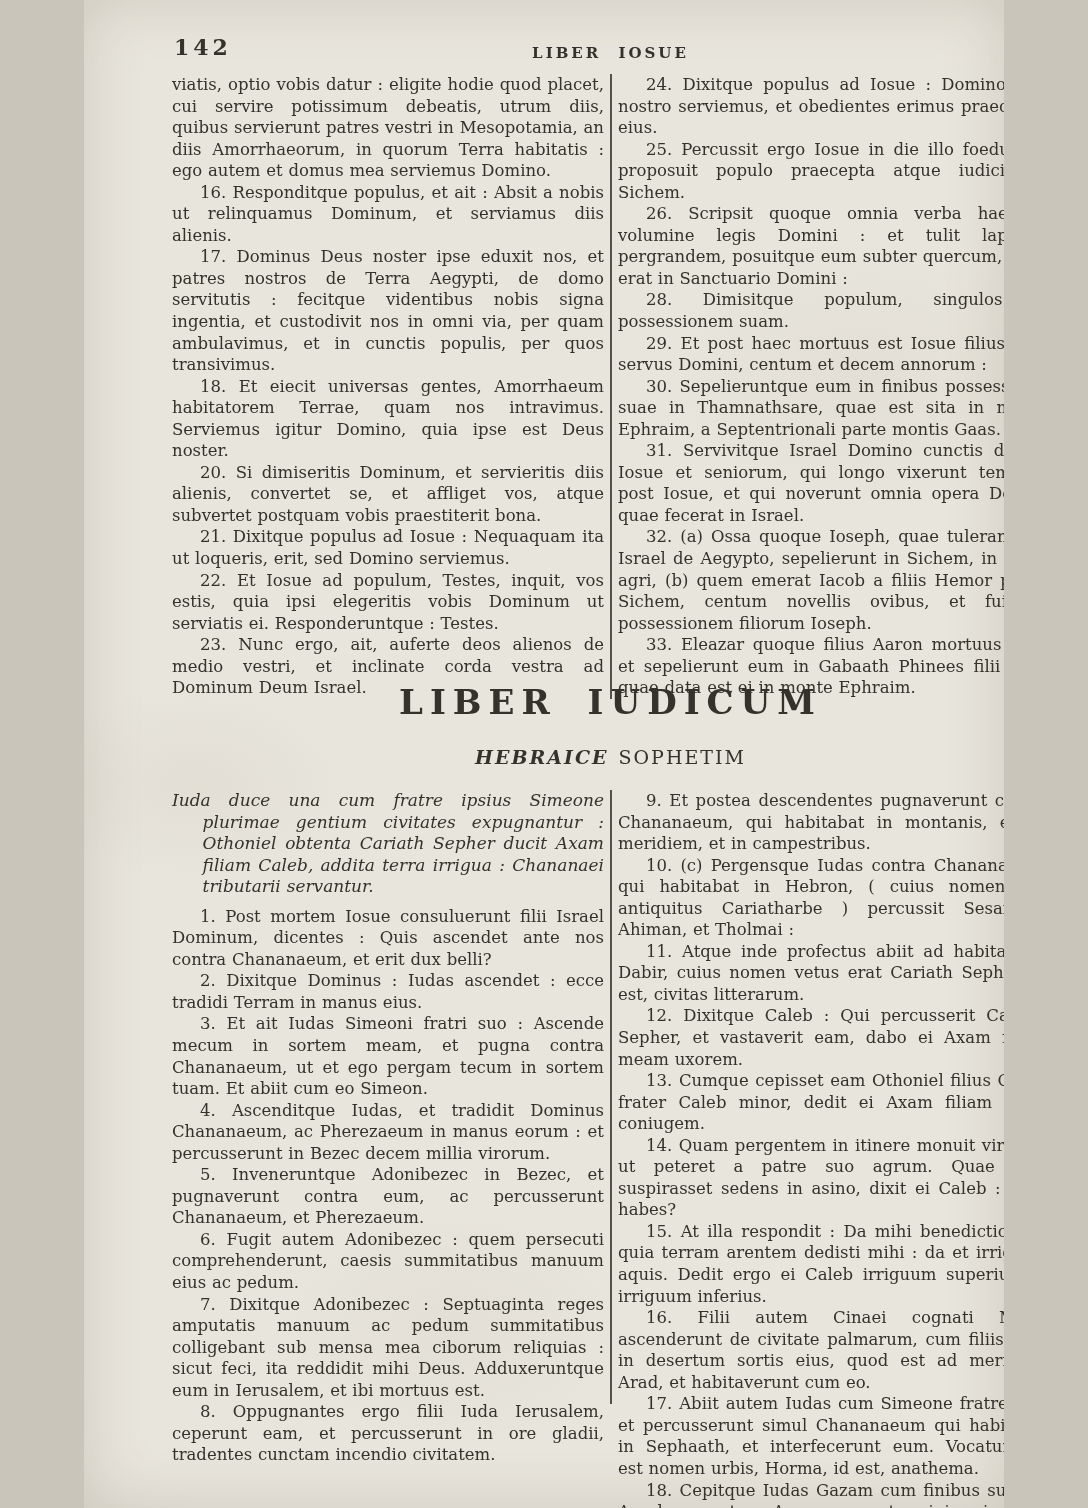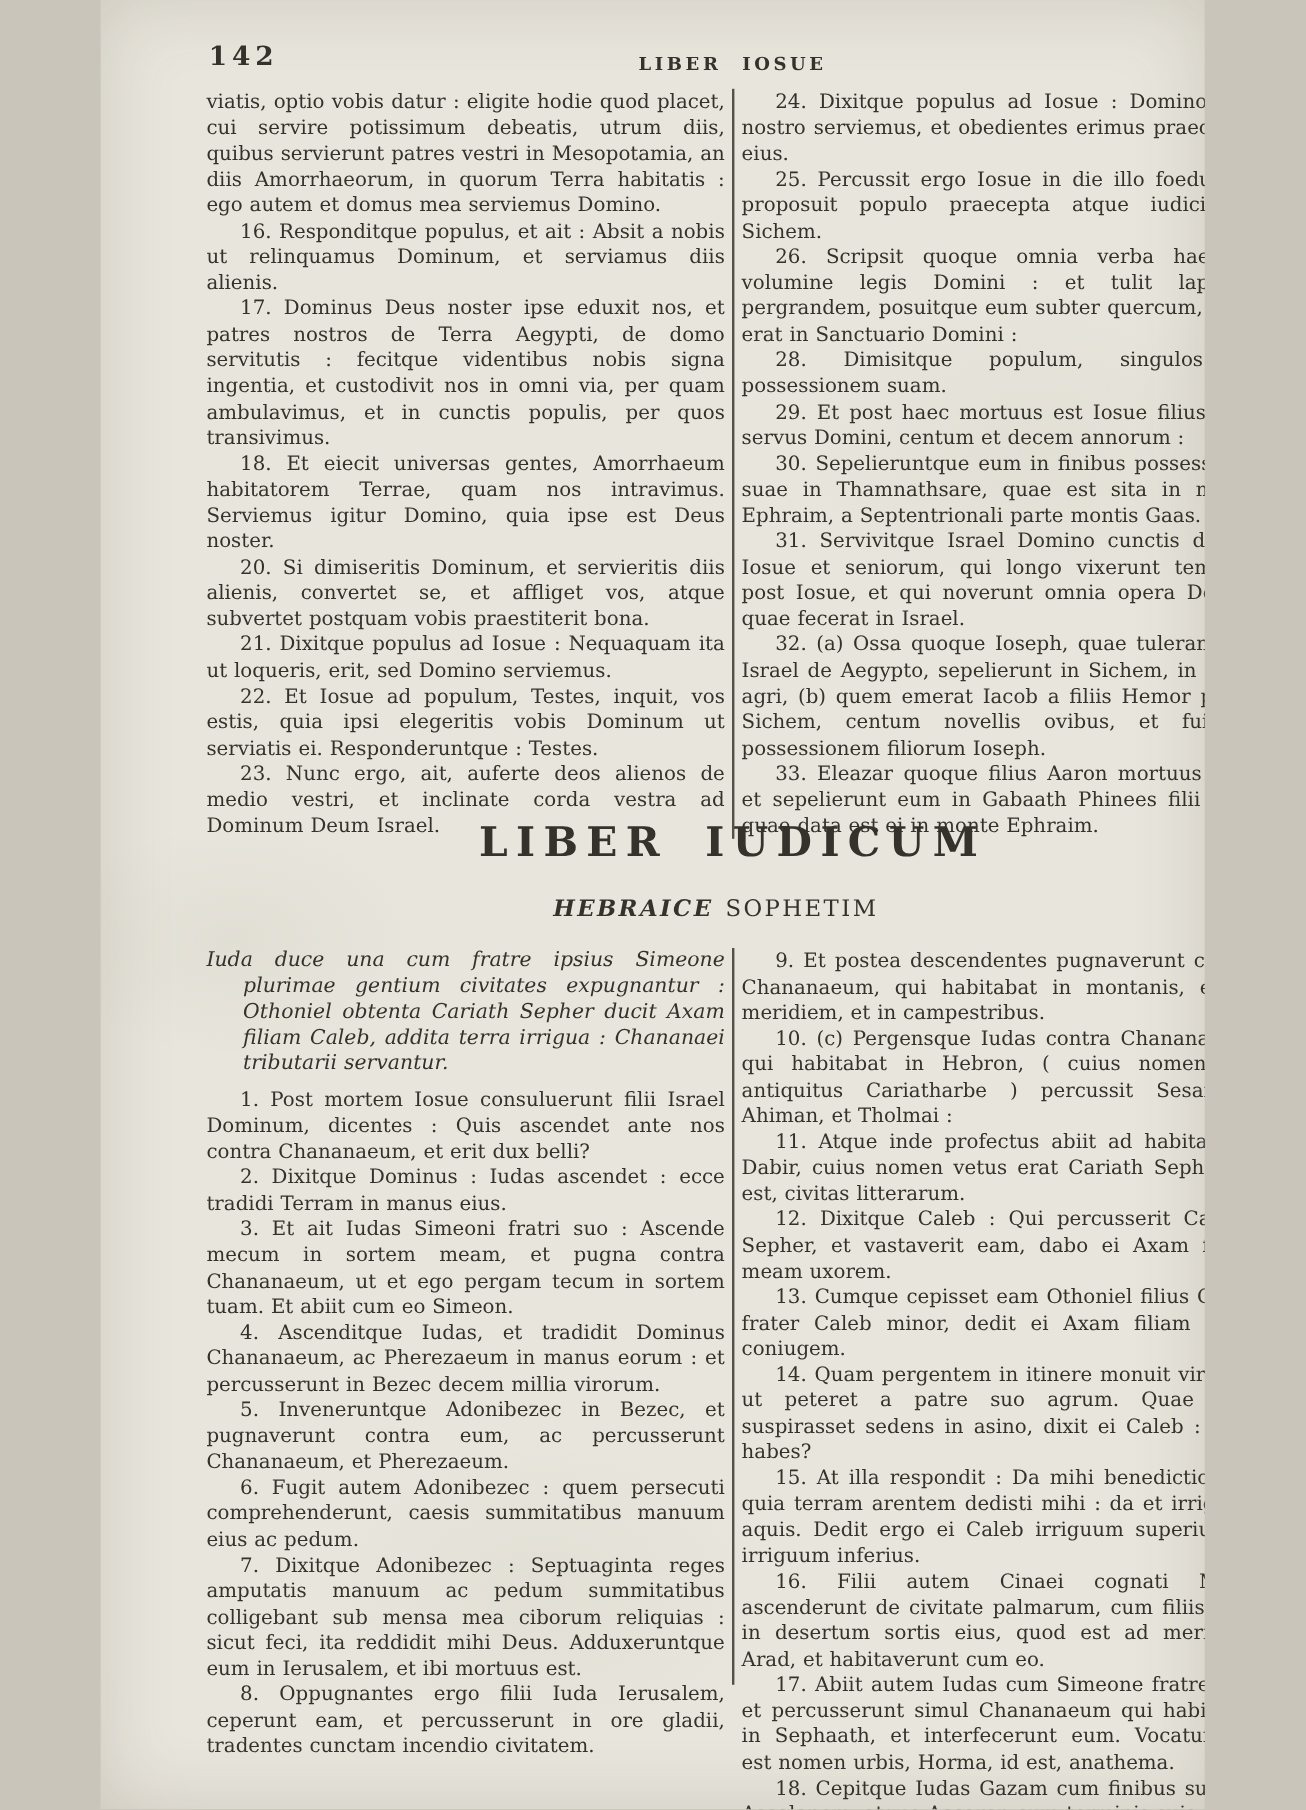--- a/index.html
+++ b/index.html
@@ -53,21 +53,21 @@
   .rule{width:2px;background:var(--rule);}
   .sec-judges .rule{height:614px;}
   .verse-block p, p.verse{margin:0;text-indent:1.7em;}
   p.cont{margin:0;text-indent:0;}
   .book-title{
     position:absolute;top:682px;left:88px;width:877px;margin:0;
     text-align:center;font-size:34px;font-weight:700;
     letter-spacing:7px;word-spacing:12px;
   }
   .book-subtitle{
-    position:absolute;top:746px;left:74px;width:877px;
+    position:absolute;top:746px;left:88px;width:877px;
     text-align:center;font-size:19px;letter-spacing:2px;word-spacing:7px;
   }
   .book-subtitle .hebraice{font-style:italic;font-weight:700;margin-right:10px;}
   .book-subtitle .sophetim{font-weight:400;}
   .caput-heading{
     margin:0 0 12px 0;text-align:center;
     font-size:19px;font-weight:700;letter-spacing:6px;
   }
   p.argument{
     margin:0 0 8px 0;font-style:italic;font-size:17px;

